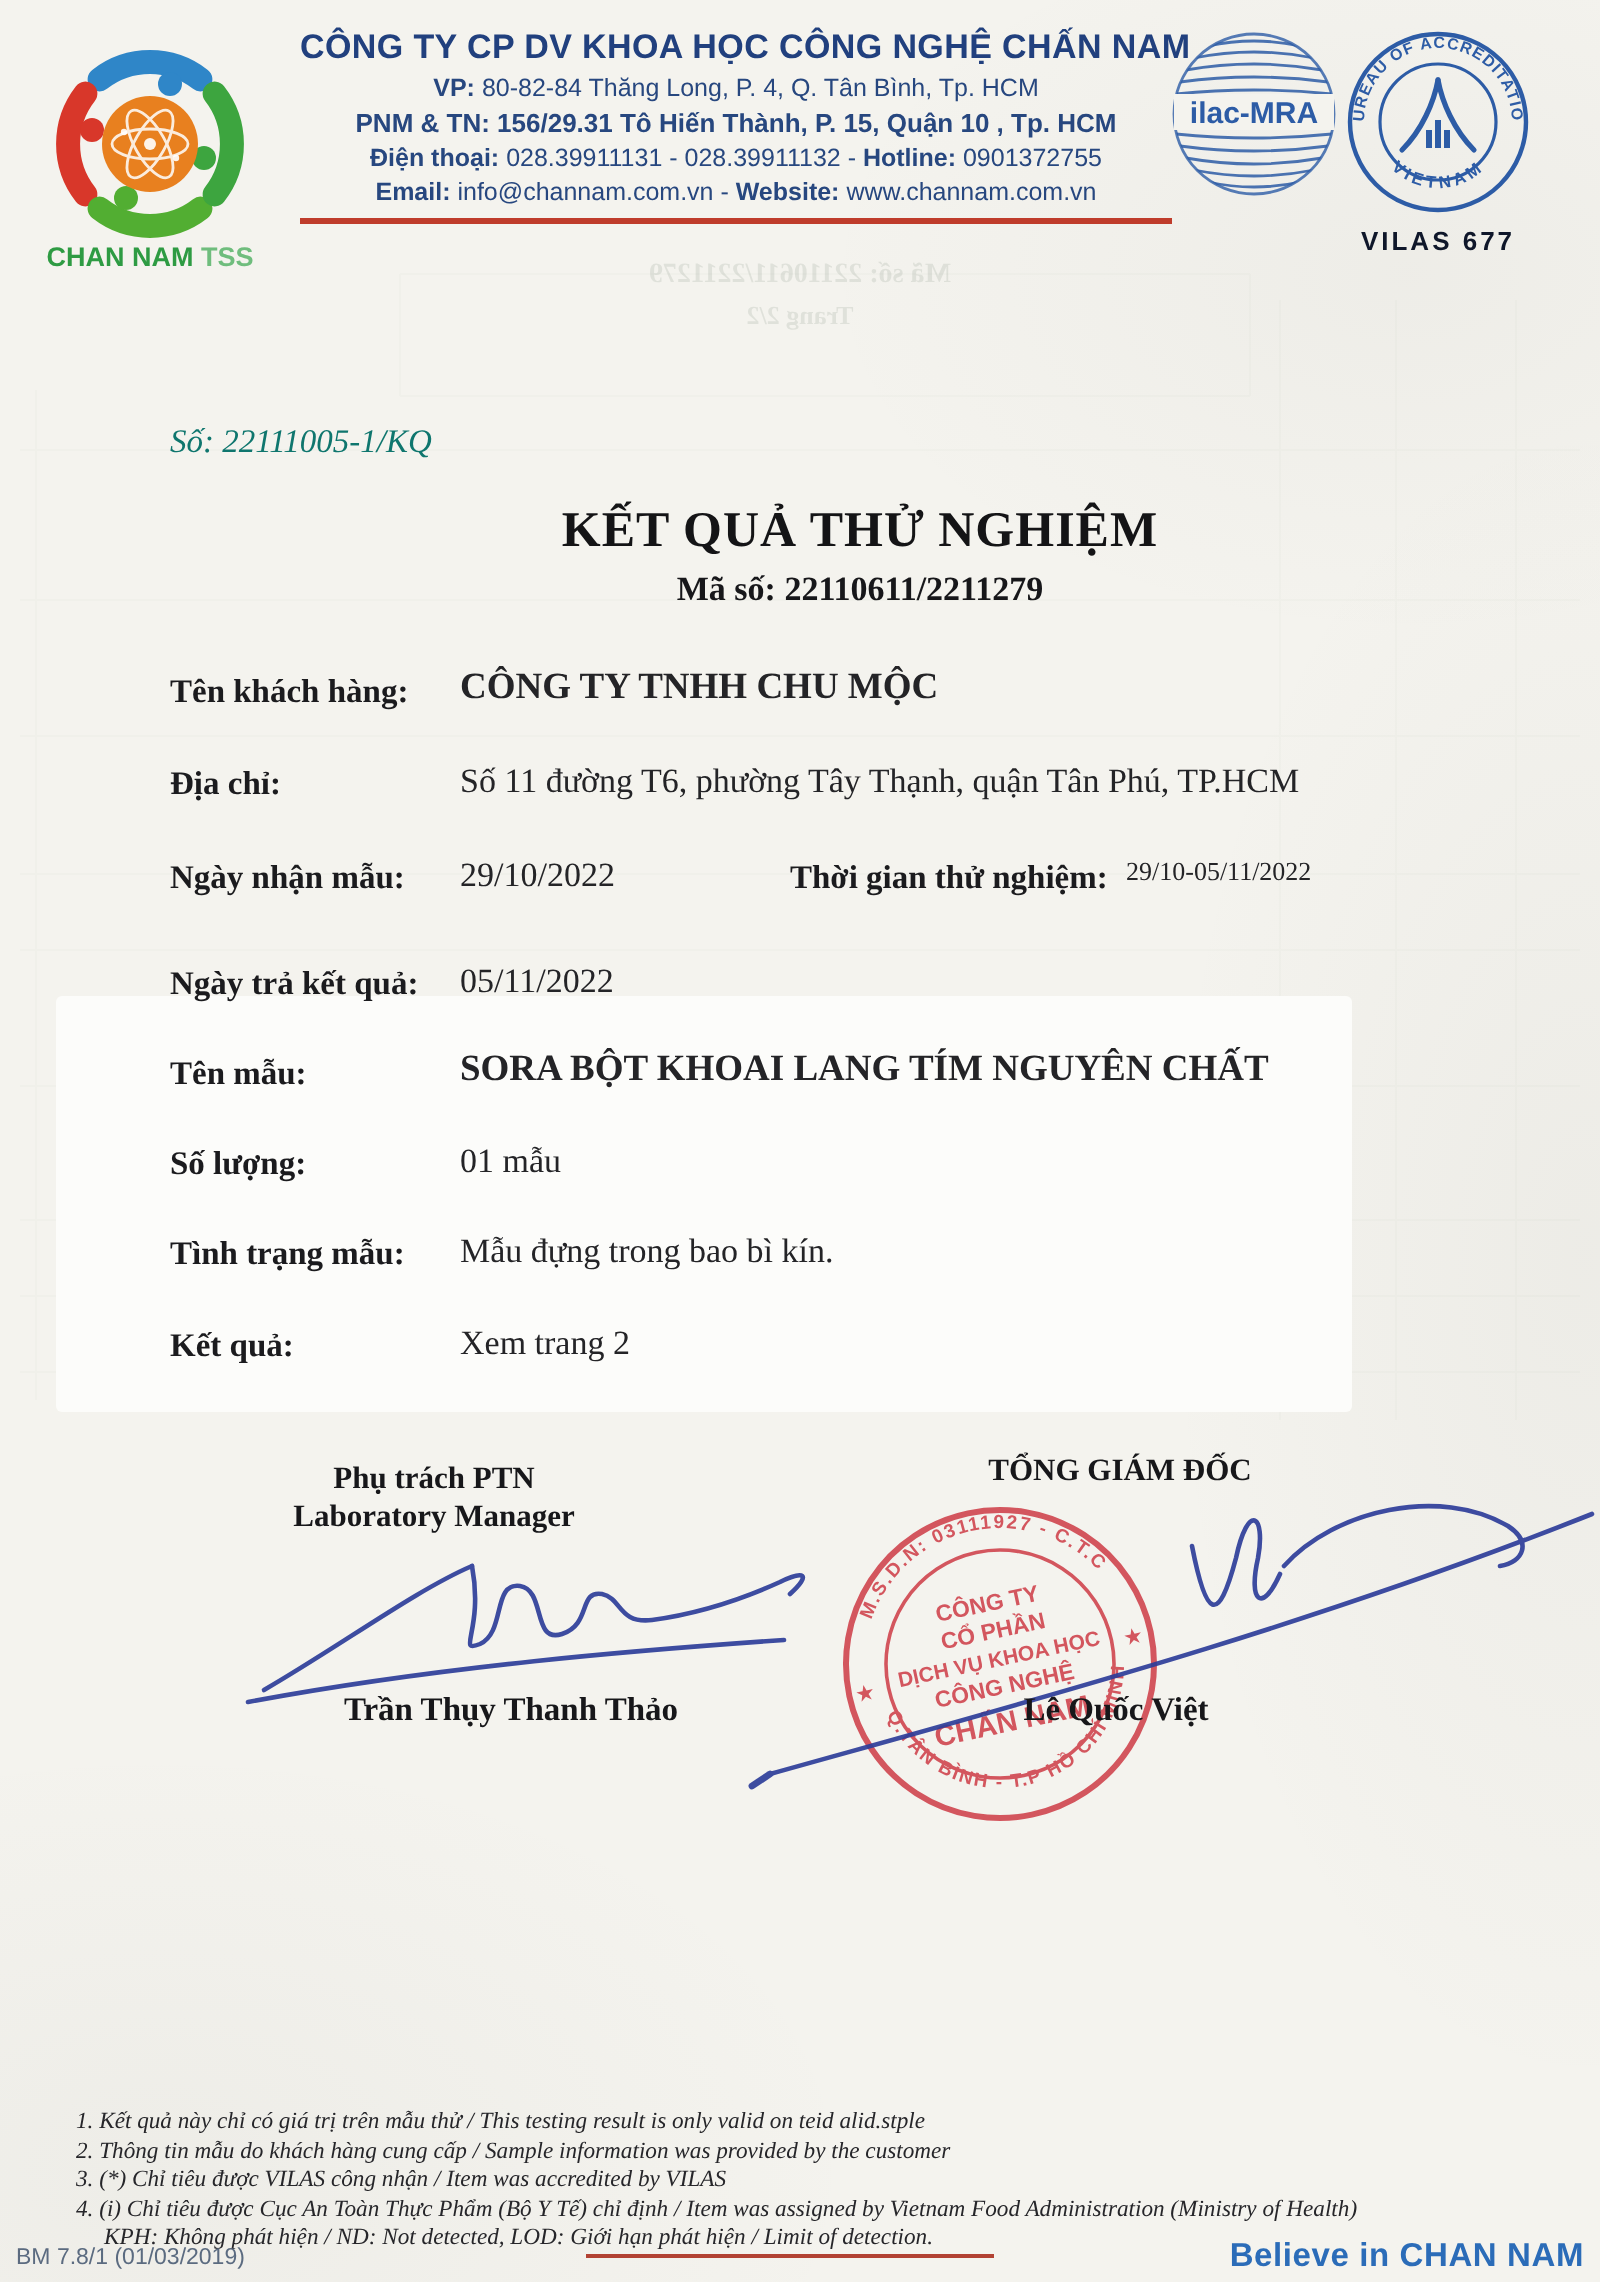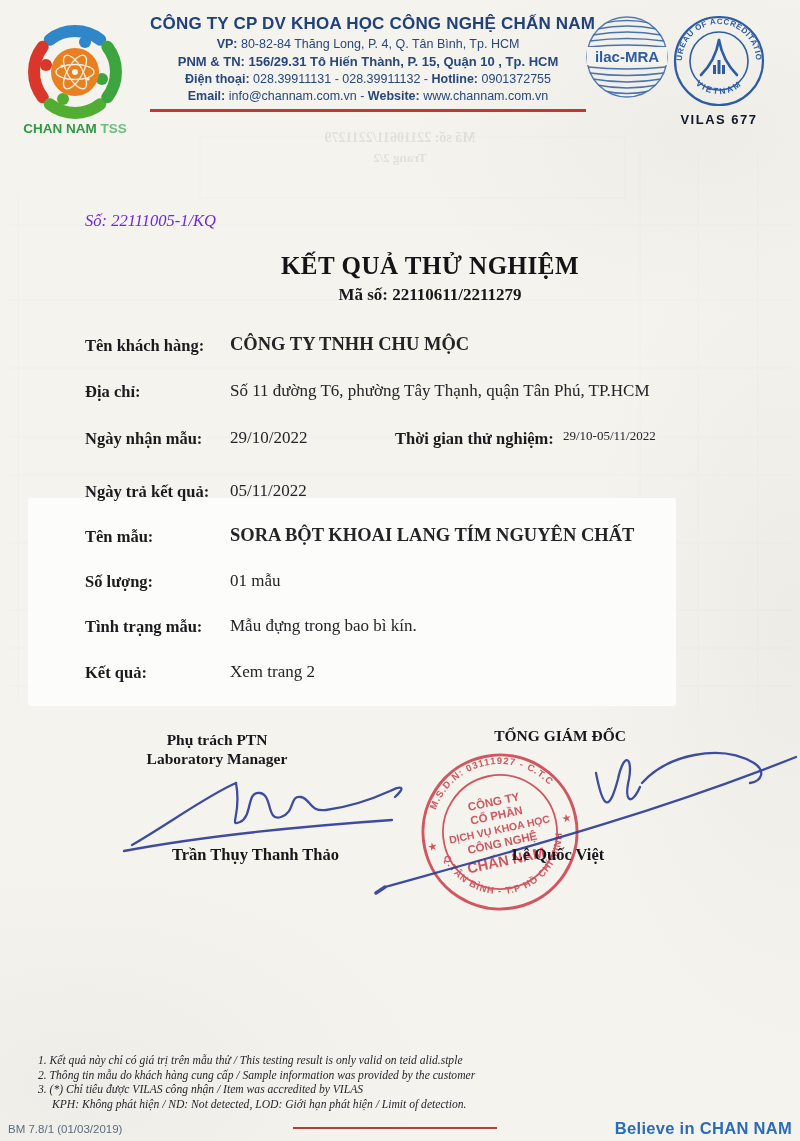--- a/index.html
+++ b/index.html
@@ -26,21 +26,21 @@
   .logo-wrap{left:12px;top:15px;width:126px;height:124px;}
   .badge-ilac{left:584px;top:12px;}
   .badge-vilas{left:670px;top:13px;width:98px;text-align:center;}
   .vilas-code{font-family:"Liberation Sans",sans-serif;font-weight:bold;font-size:13px;color:#0f172a;letter-spacing:1.5px;margin-top:1px;}
   
   .ghost{opacity:.13;color:#5c6e5c;transform:scaleX(-1);text-align:center;font-weight:bold;}
   .ghost .g1{font-size:14px;}
   .ghost .g2{font-size:13px;margin-top:4px;}
   .ghost-grid{left:0;top:0;opacity:.55;pointer-events:none;}
   
-  .refline{left:85px;top:211px;font-style:italic;font-size:16.5px;color:#6d28d9;}
+  .refline{left:85px;top:211px;font-style:italic;font-size:16.5px;color:#0f766e;}
   .title{left:60px;top:252px;width:740px;text-align:center;font-weight:bold;font-size:25px;letter-spacing:.5px;color:#141416;}
   .subcode{left:60px;top:285px;width:740px;text-align:center;font-weight:bold;font-size:17px;color:#17171a;}
   .white-patch{left:28px;top:498px;width:648px;height:208px;background:#fcfcfa;border-radius:3px;}
   .f-label{position:absolute;left:85px;font-weight:bold;font-size:16.5px;color:#1b1b1e;white-space:nowrap;}
   .f-value{position:absolute;left:230px;font-size:17px;color:#242427;white-space:nowrap;}
   .f-value.bv{font-weight:bold;font-size:18.5px;}
   .t-label{position:absolute;left:395px;font-weight:bold;font-size:16.5px;white-space:nowrap;color:#1b1b1e;}
   .t-value{position:absolute;left:563px;font-size:13px;white-space:nowrap;color:#242427;}
   
   .sig-title{text-align:center;font-size:15.5px;font-weight:bold;color:#17171a;line-height:1.25;}
@@ -264,20 +264,21 @@
     </g>
   </svg>
 
   <div class="abs sig-name" style="left:158px;top:845px;width:195px;">Trần Thụy Thanh Thảo</div>
   <div class="abs sig-name" style="left:478px;top:845px;width:160px;">Lê Quốc Việt</div>
 
   <div class="abs notes">
     <div>1.  Kết quả này chỉ có giá trị trên mẫu thử / This testing result is only valid on teid alid.stple</div>
     <div>2. Thông tin mẫu do khách hàng cung cấp / Sample information was provided by the customer</div>
     <div>3. (*) Chỉ tiêu được VILAS công nhận / Item was accredited by VILAS</div>
+    <div>4. (i) Chỉ tiêu được Cục An Toàn Thực Phẩm (Bộ Y Tế) chỉ định / Item was assigned by Vietnam Food Administration (Ministry of Health)</div>
     <div class="kph">KPH: Không phát hiện / ND: Not detected, LOD: Giới hạn phát hiện / Limit of detection.</div>
   </div>
 
   <div class="abs form-code">BM 7.8/1 (01/03/2019)</div>
   <div class="abs red-strip"></div>
   <div class="abs slogan">Believe in CHAN NAM</div>
 
 </div>
 
 </body></html>

